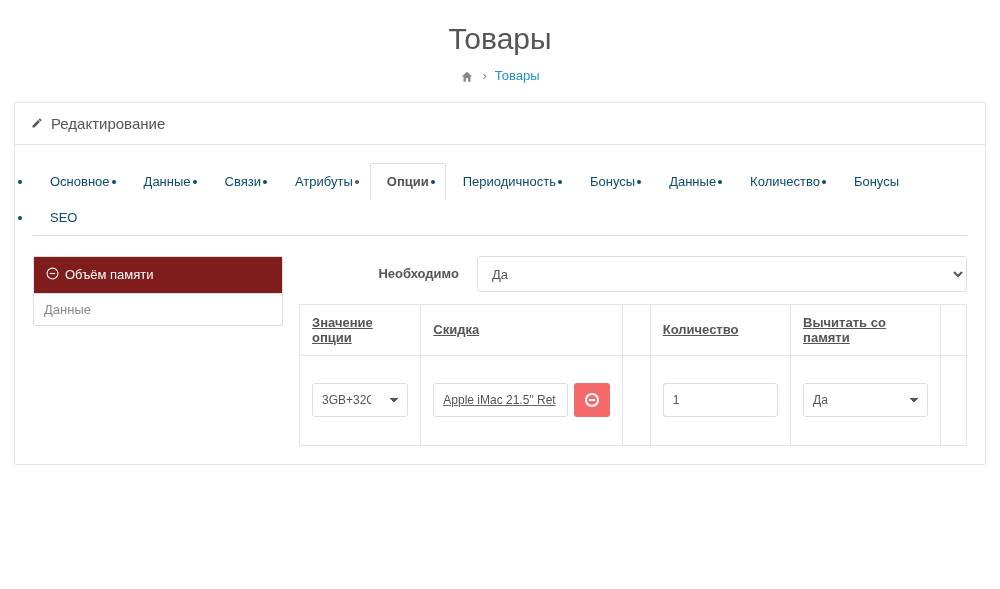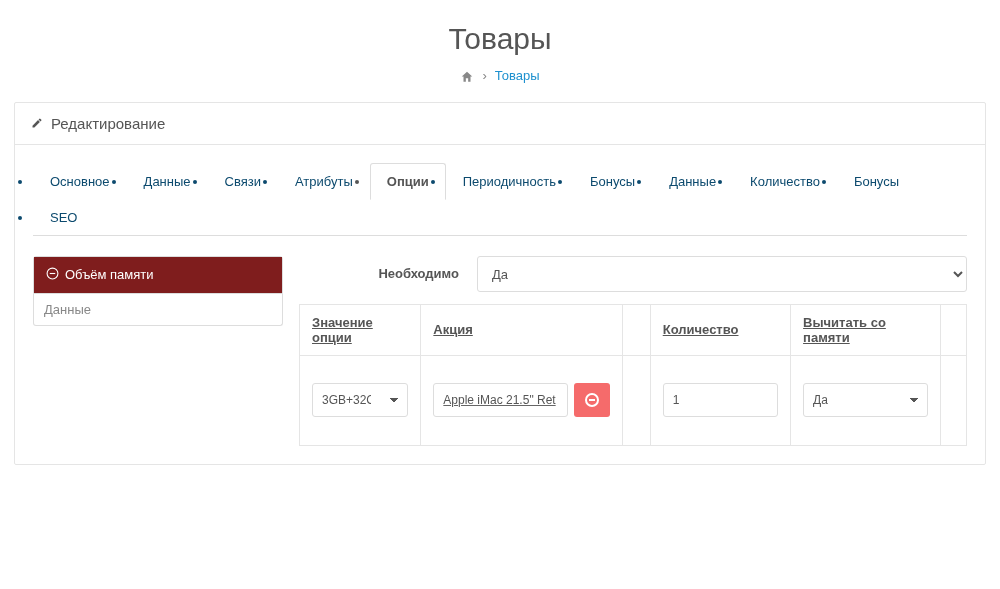--- a/index.html
+++ b/index.html
@@ -114,21 +114,21 @@
             <div class="form-label">Необходимо</div>
             <select class="form-control">
               <option>Да</option>
             </select>
           </div>
 
           <table class="opt-table">
             <thead>
               <tr>
                 <th class="col-value">Значение опции</th>
-                <th class="col-tovar">Акция</th>
+                <th class="col-tovar">Скидка</th>
                 <th class="col-empty"></th>
                 <th class="col-qty">Количество</th>
                 <th class="col-subtract">Вычитать со памяти</th>
                 <th class="col-trail"></th>
               </tr>
             </thead>
             <tbody id="opt-rows">
                 <tr>
                   <td><select class="select"><option>3GB+32GB</option></select></td>
                   <td>

